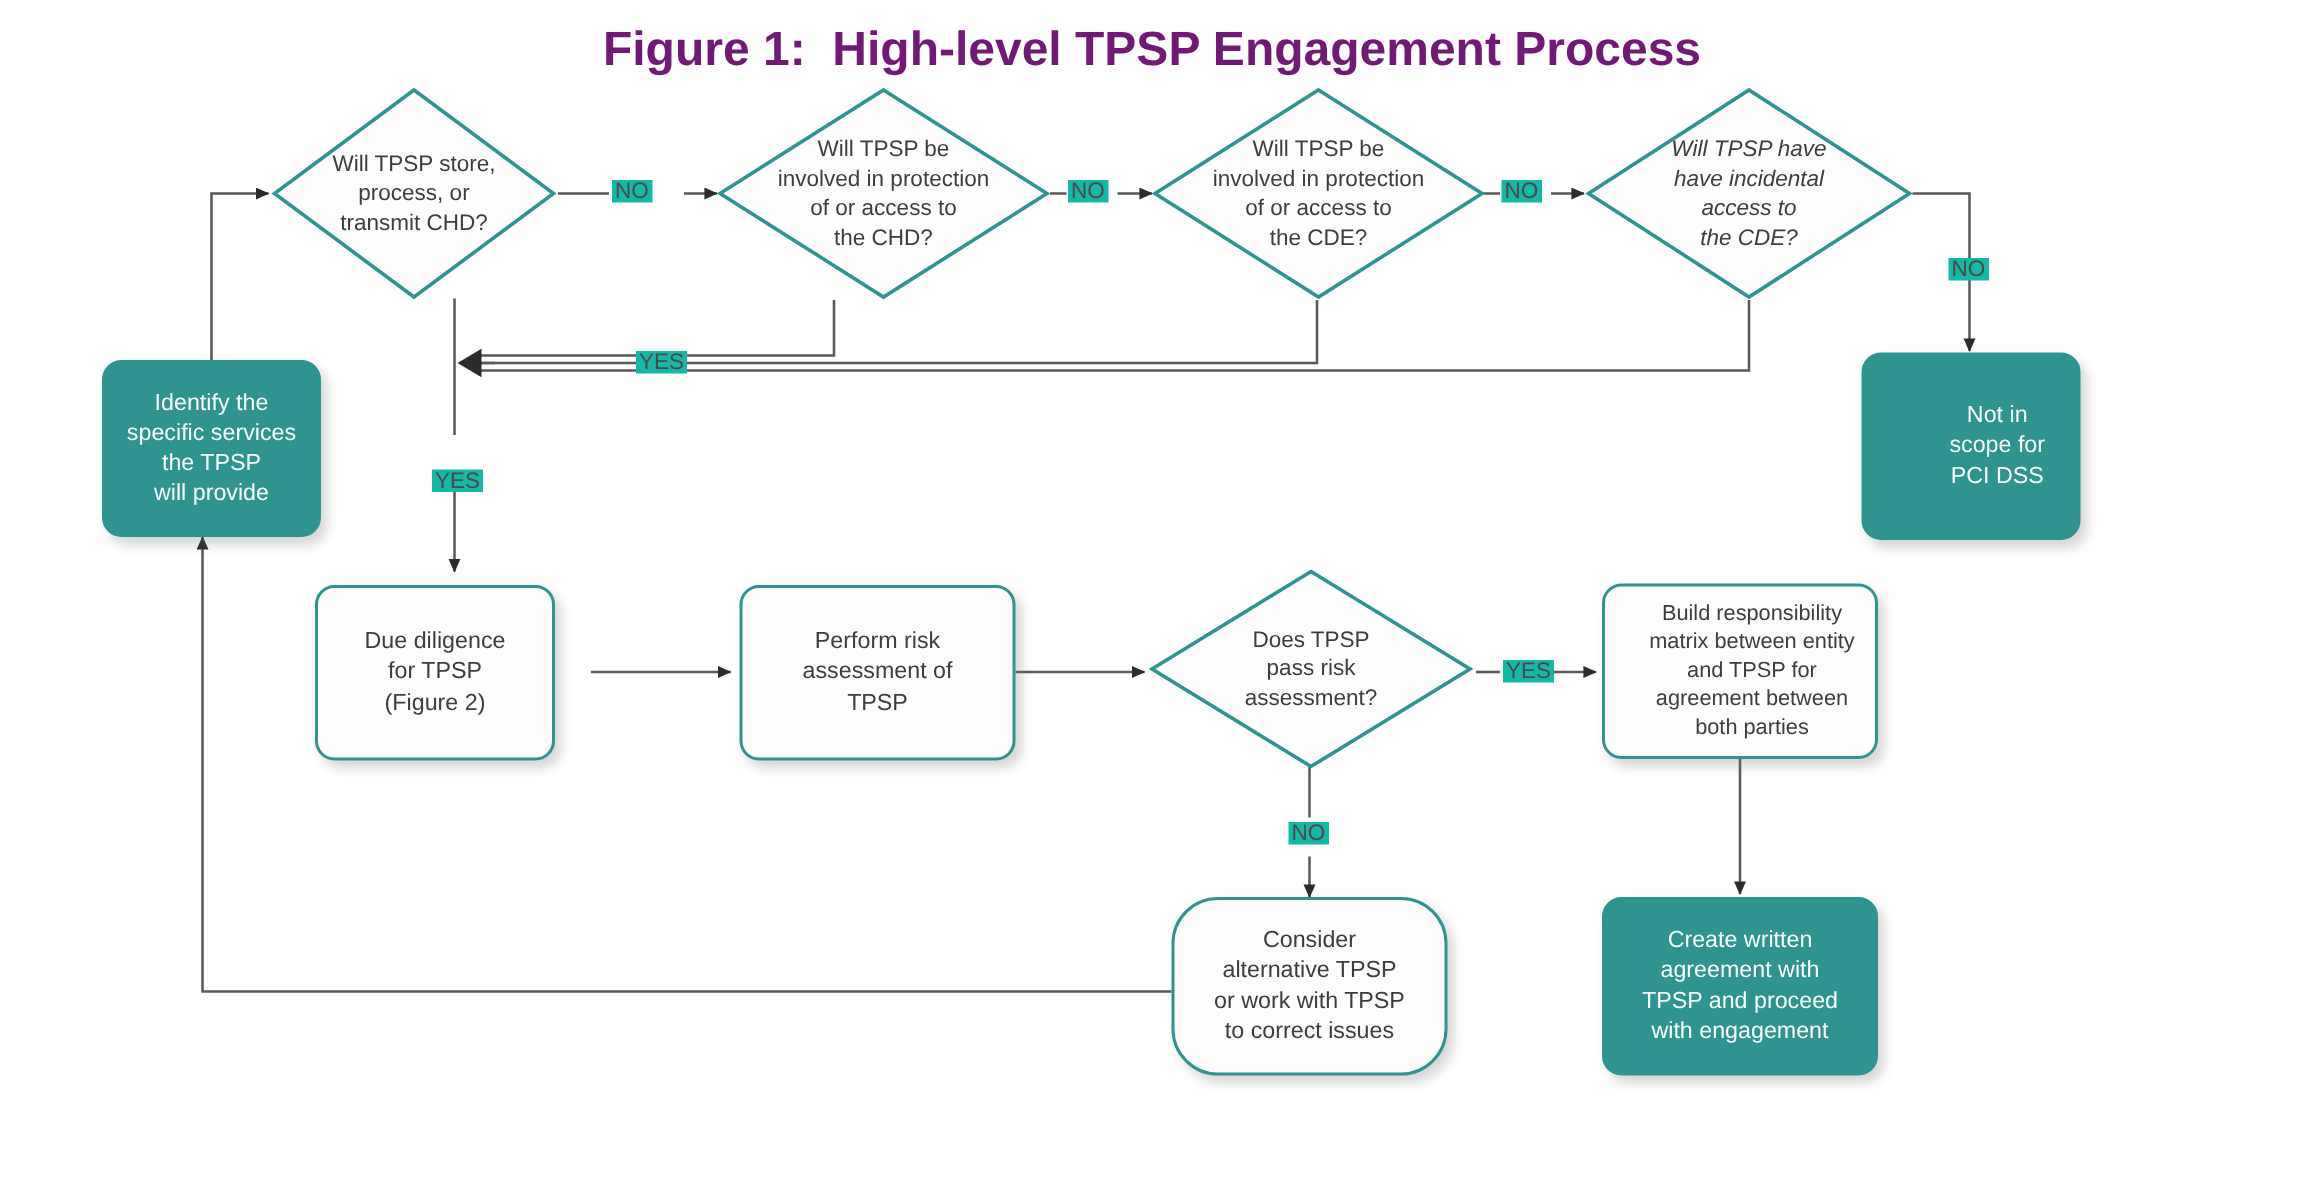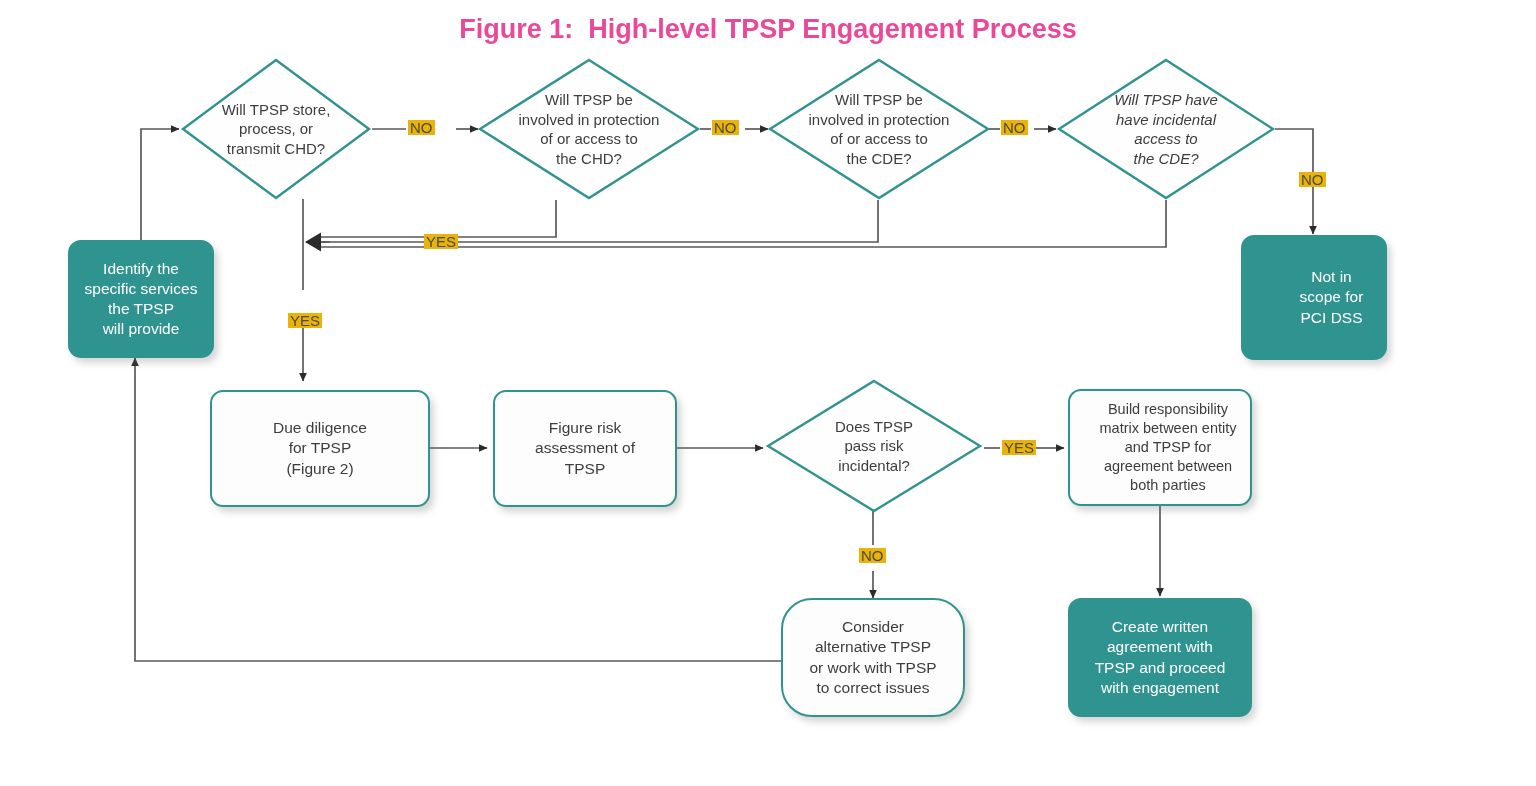--- a/index.html
+++ b/index.html
@@ -14,23 +14,23 @@
     background: #ffffff;
     font-family: "Liberation Sans", sans-serif;
     overflow: hidden;
   }
   #title {
     position: absolute;
     left: 0;
     top: 14px;
     width: 1536px;
     text-align: center;
-    font-size: 27px;
+    font-size: 32px;
     font-weight: bold;
-    color: #ec4899;
+    color: #701a75;
     letter-spacing: 0px;
     white-space: pre;
   }
   
   #wires {
     position: absolute;
     left: 0;
     top: 0;
     width: 1536px;
     height: 786px;
@@ -79,21 +79,21 @@
   }
   .dec .txt {
     position: relative;
     z-index: 2;
   }
   
   .elabel {
     position: absolute;
     color: #4a4a4a;
     font-size: 15px;
-    background: #eab308;
+    background: #14b8a6;
     padding: 0 2px;
     white-space: nowrap;
     line-height: 1;
   }
 </style>
 </head>
 <body>
 
 <div id="canvas">
 
@@ -202,39 +202,39 @@
 access to
 the CDE?</span>
   </div>
 
   <div class="node term" style="left:1241px;top:235px;width:146px;height:125px;padding-left:35px;">
     <span class="txt">Not in
 scope for
 PCI DSS</span>
   </div>
 
-  <div class="node proc" style="left:210px;top:390px;width:220px;height:117px;">
+  <div class="node proc" style="left:210px;top:390px;width:160px;height:117px;">
     <span class="txt">Due diligence
 for TPSP
 (Figure 2)</span>
   </div>
 
   <div class="node proc" style="left:493px;top:390px;width:184px;height:117px;">
-    <span class="txt">Figure risk
+    <span class="txt">Perform risk
 assessment of
 TPSP</span>
   </div>
 
   <div class="node dec" style="left:765px;top:378px;width:218px;height:136px;">
     <svg class="dsvg" width="218" height="136" viewBox="0 0 218 136">
       <path d="M109,3 L215,68 L109,133 L3,68 Z" fill="#fefefe" stroke="#2f9490" stroke-width="2.4"></path>
     </svg>
     <span class="txt">Does TPSP
 pass risk
-incidental?</span>
+assessment?</span>
   </div>
 
   <div class="node proc" style="left:1068px;top:389px;width:184px;height:117px;padding-left:16px;">
     <span class="txt" style="font-size:14.5px;">Build responsibility
 matrix between entity
 and TPSP for
 agreement between
 both parties</span>
   </div>
 

